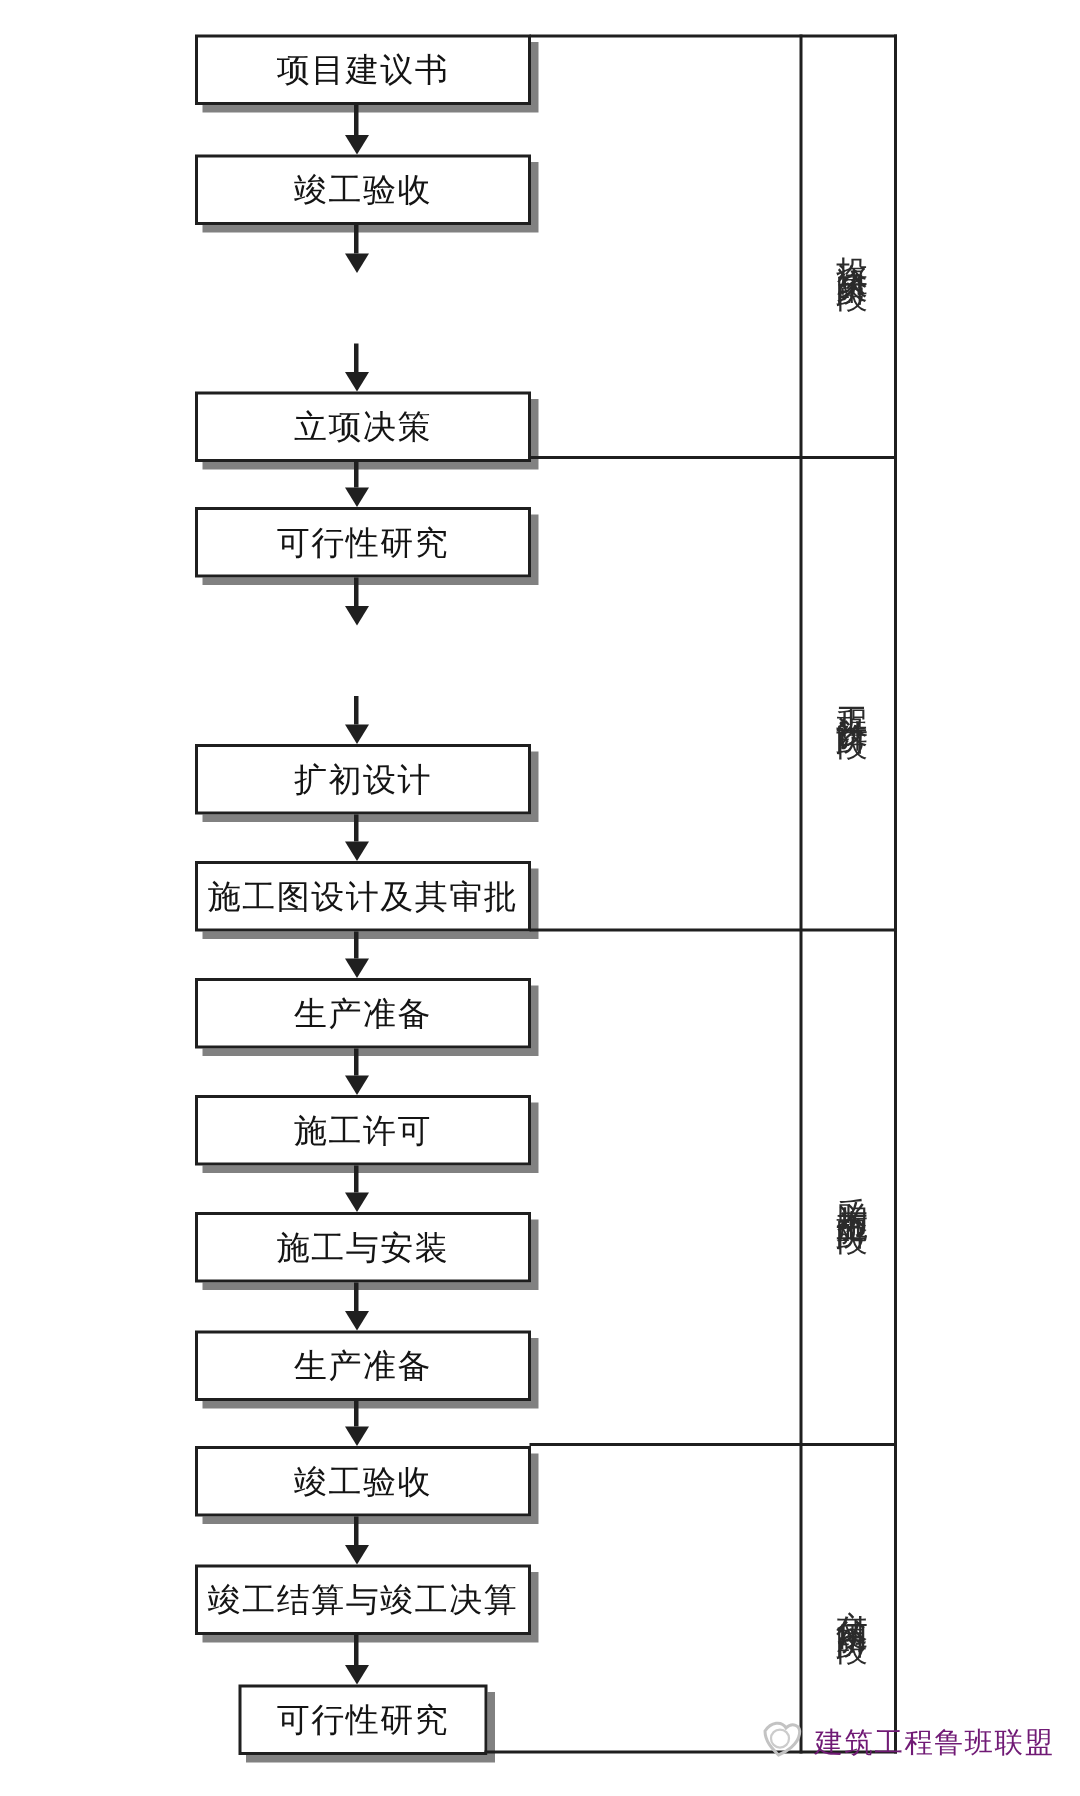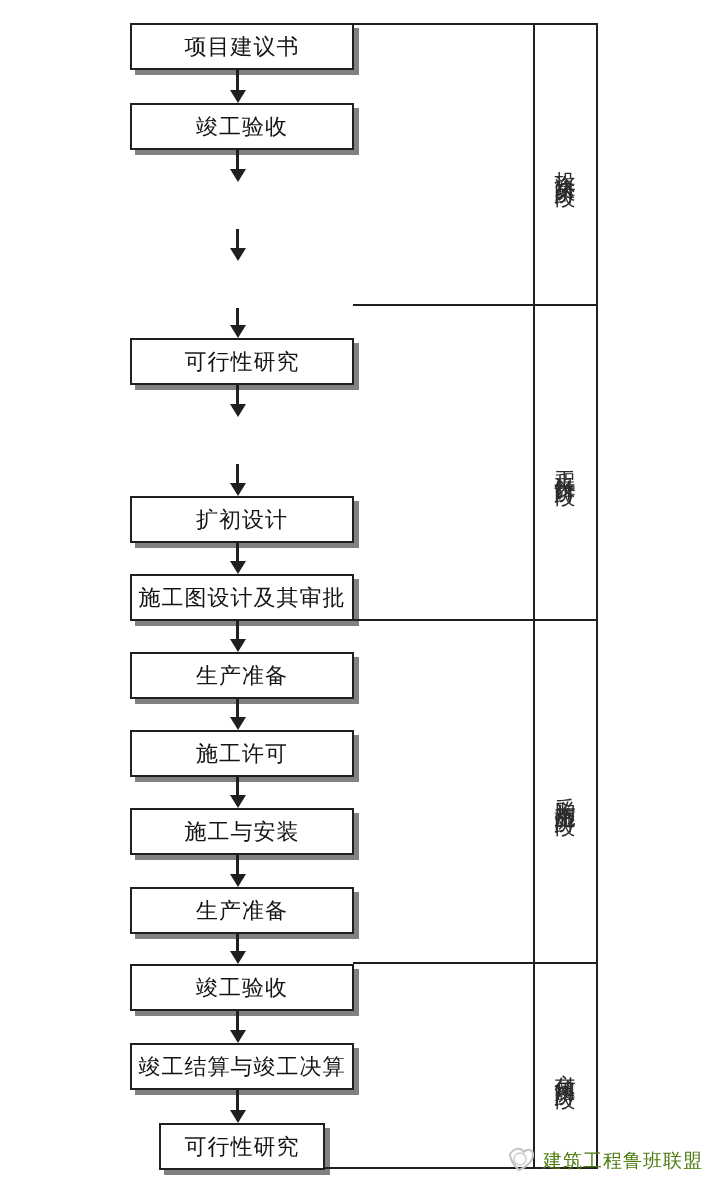--- a/index.html
+++ b/index.html
@@ -1,21 +1,21 @@
 <!DOCTYPE html>
 <html><head>
 <meta charset="utf-8">
 <style>
   html, body { margin: 0; padding: 0; background: #ffffff; }
   #canvas {
     position: relative;
     width: 720px;
     height: 1197px;
     background: #ffffff;
-    font-family: Liberation Serif, serif;
+    font-family: Liberation Mono, monospace;
     overflow: hidden;
   }
   .flow-box {
     position: absolute;
     left: 130px;
     width: 224px;
     height: 47px;
     box-sizing: border-box;
     background: #ffffff;
     border: 2px solid #1f1f1f;
@@ -60,38 +60,41 @@
     color: #2b2b2b;
     white-space: nowrap;
   }
   .watermark {
     position: absolute;
     left: 506px;
     top: 1144px;
     display: flex;
     align-items: center;
     gap: 3px;
-    color: #4d7c0f;
+    color: #701a75;
   }
   .watermark .wm-text {
     font-size: 19px;
     letter-spacing: 1px;
     white-space: nowrap;
   }
 </style>
 </head>
 <body>
 
 <div id="canvas">
 
   <div class="flow-box" style="top:23px">
       <span>项目建议书</span>
     </div>
   <div class="flow-box" style="top:103px">
       <span>竣工验收</span>
+    </div>
+  <div class="flow-box" style="top:261px">
+      <span>立项决策</span>
     </div>
   <div class="flow-box" style="top:338px">
       <span>可行性研究</span>
     </div>
   <div class="flow-box" style="top:496px">
       <span>扩初设计</span>
     </div>
   <div class="flow-box" style="top:574px">
       <span>施工图设计及其审批</span>
     </div>

